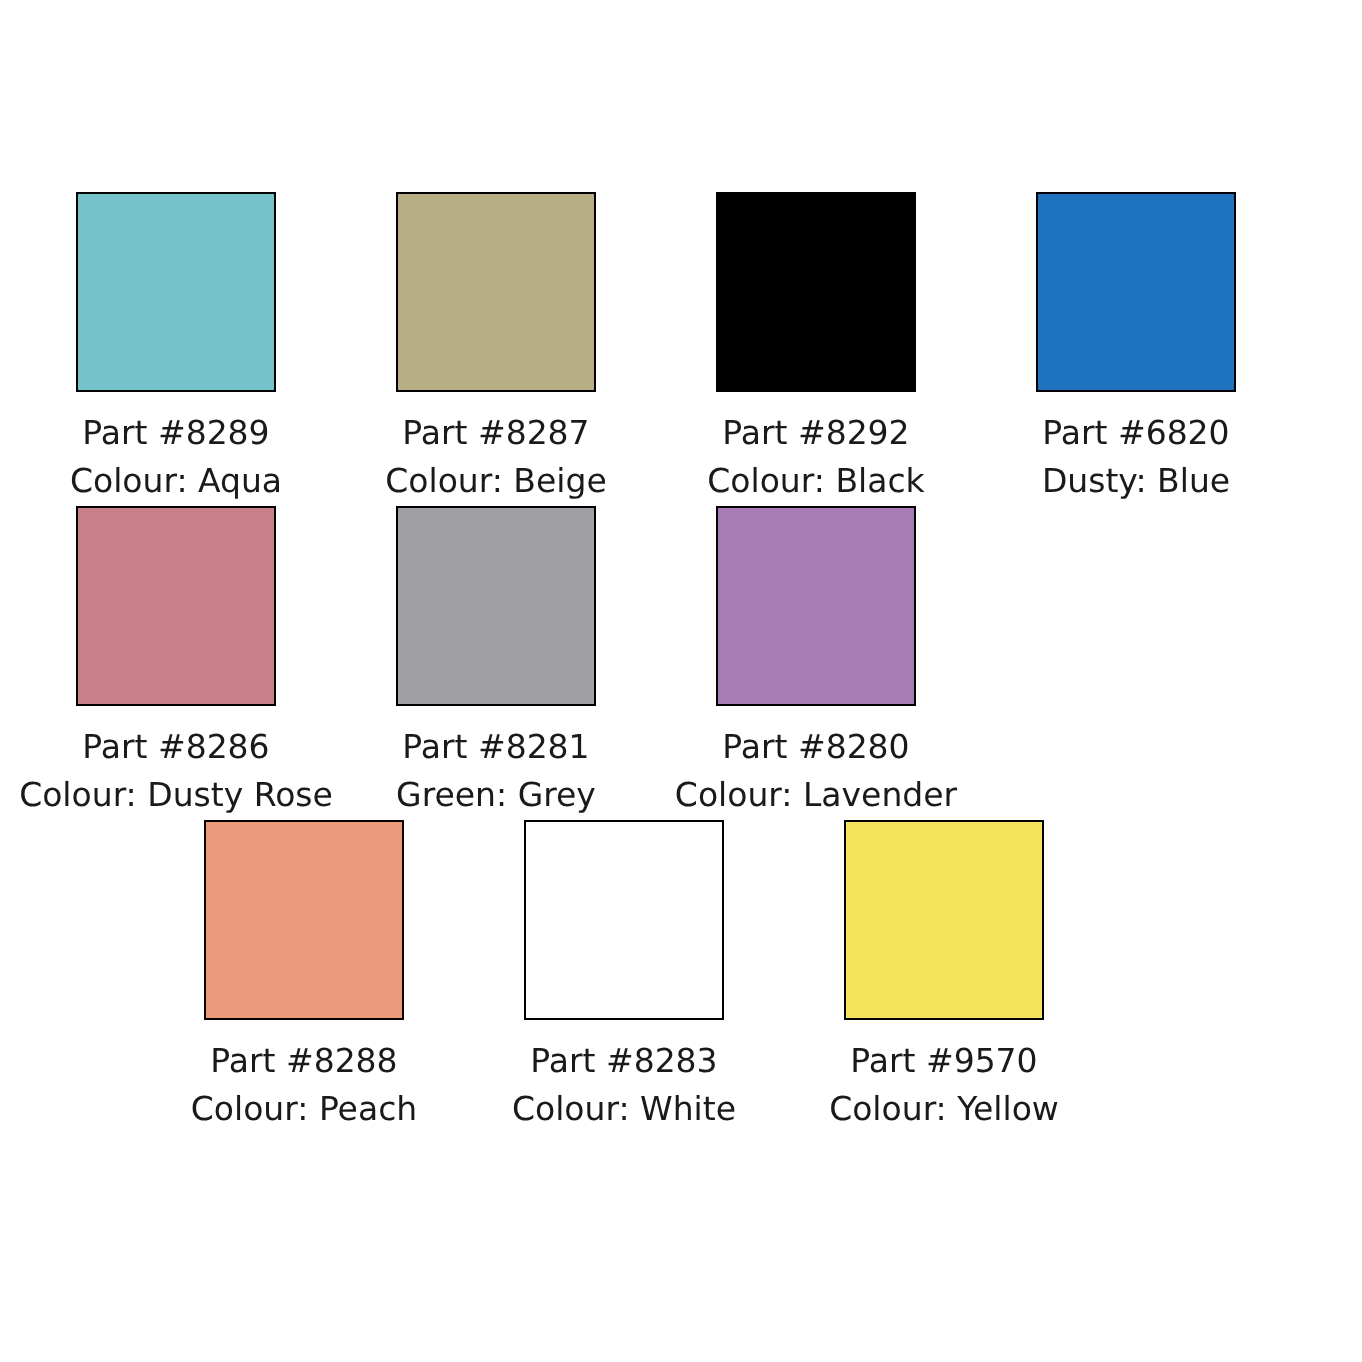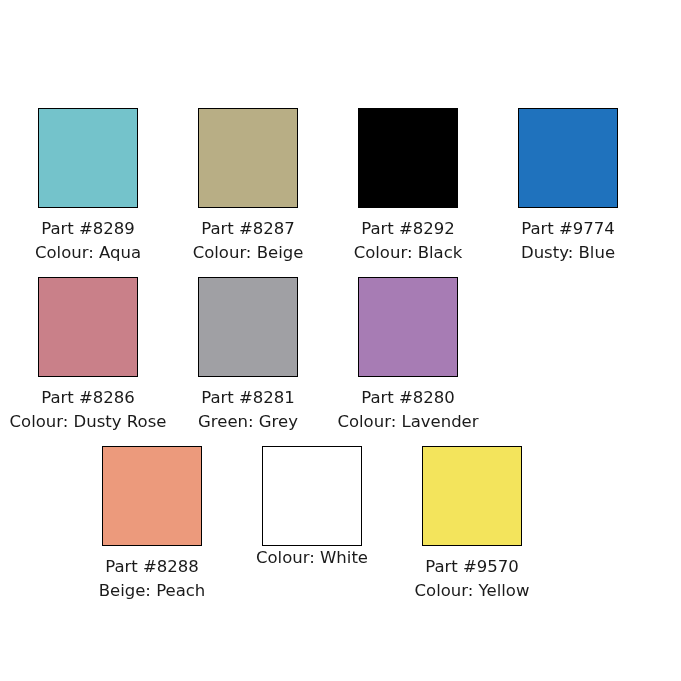--- a/index.html
+++ b/index.html
@@ -34,21 +34,20 @@
   }
 
   .row-1, .row-2 { padding-left: 8px; }
   .row-3 { padding-left: 72px; }
 
   .swatch-cell {
     width: 160px;
     display: flex;
     flex-direction: column;
     align-items: center;
-    margin-top: 12px;
   }
 
   .swatch-chip {
     width: 100px;
     height: 100px;
     border: 1px solid #000000;
     box-sizing: border-box;
     display: block;
   }
 
@@ -84,21 +83,21 @@
       <div class="swatch-label swatch-part">Part #8287</div>
       <div class="swatch-label swatch-colour">Colour: Beige</div>
     </div>
     <div class="swatch-cell">
       <div class="swatch-chip" style="background-color: rgb(0, 0, 0);"></div>
       <div class="swatch-label swatch-part">Part #8292</div>
       <div class="swatch-label swatch-colour">Colour: Black</div>
     </div>
     <div class="swatch-cell">
       <div class="swatch-chip" style="background-color: rgb(31, 114, 189);"></div>
-      <div class="swatch-label swatch-part">Part #9774</div>
+      <div class="swatch-label swatch-part">Part #6820</div>
       <div class="swatch-label swatch-colour">Dusty: Blue</div>
     </div>
   </div>
 
   <div class="swatch-row row-2">
     <div class="swatch-cell">
       <div class="swatch-chip" style="background-color: rgb(201, 128, 137);"></div>
       <div class="swatch-label swatch-part">Part #8286</div>
       <div class="swatch-label swatch-colour">Colour: Dusty Rose</div>
     </div>
@@ -111,24 +110,25 @@
       <div class="swatch-chip" style="background-color: rgb(167, 124, 180);"></div>
       <div class="swatch-label swatch-part">Part #8280</div>
       <div class="swatch-label swatch-colour">Colour: Lavender</div>
     </div>
   </div>
 
   <div class="swatch-row row-3">
     <div class="swatch-cell">
       <div class="swatch-chip" style="background-color: rgb(236, 154, 124);"></div>
       <div class="swatch-label swatch-part">Part #8288</div>
-      <div class="swatch-label swatch-colour">Beige: Peach</div>
+      <div class="swatch-label swatch-colour">Colour: Peach</div>
     </div>
     <div class="swatch-cell">
       <div class="swatch-chip" style="background-color: rgb(255, 255, 255);"></div>
+      <div class="swatch-label swatch-part">Part #8283</div>
       <div class="swatch-label swatch-colour">Colour: White</div>
     </div>
     <div class="swatch-cell">
       <div class="swatch-chip" style="background-color: rgb(243, 228, 92);"></div>
       <div class="swatch-label swatch-part">Part #9570</div>
       <div class="swatch-label swatch-colour">Colour: Yellow</div>
     </div>
   </div>
 
 </div>

